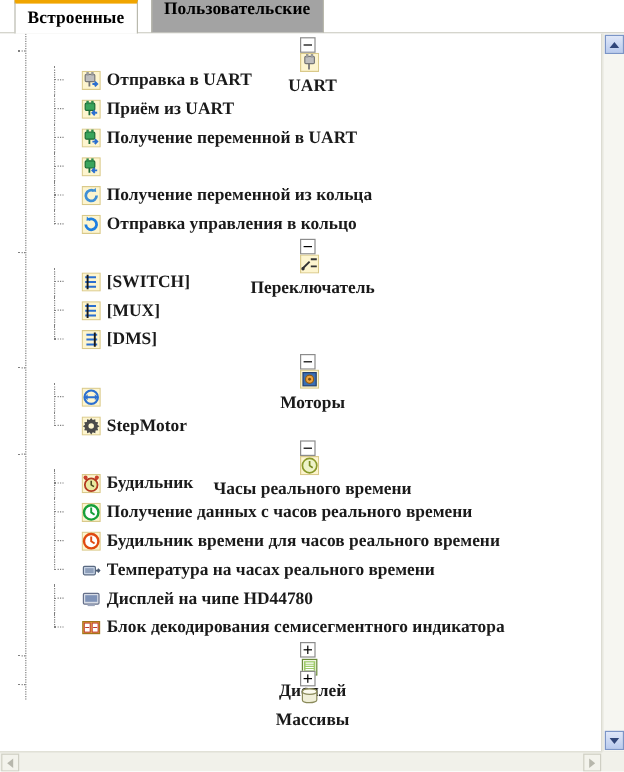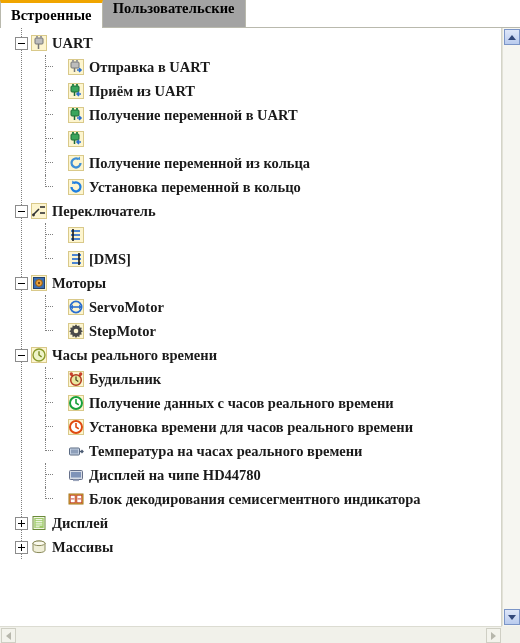--- a/index.html
+++ b/index.html
@@ -36,20 +36,21 @@
     padding: 4px 10px;
     font-size: 14.5px;
     font-weight: bold;
     color: #000000;
     white-space: nowrap;
     border: 1px solid #b9b9ad;
     border-bottom: none;
     background: #efefe8;
     margin-right: -1px;
     letter-spacing: 0.1px;
+    margin-left: 12px;
   }
   .tab.active {
     background: #ffffff;
     border-top: 3px solid #f0a500;
     z-index: 3;
     height: 28px;
     margin-bottom: -1px;
   }
   .tab.inactive {
     background: #a3a3a3;
@@ -130,21 +131,21 @@
   }
 
   .icon {
     position: relative;
     width: 16px; height: 16px;
     flex: 0 0 16px;
     display: inline-block;
   }
 
   
-  .ind-root  { padding-left: 15px; }
+  .ind-root  { padding-left: 15px; flex-direction: column; }
   .ind-child { padding-left: 68px; }
 
   .elbow {
     position: absolute;
     left: 45px;
     top: 11px;
     width: 8px;
     height: 1px;
     border-top: 1px dotted #808080;
   }
@@ -317,21 +318,21 @@
             <span class="label">Получение переменной из кольца</span>
           </div>
           <div class="row ind-child">
             <div class="elbow"></div>
             <div class="guide g1" style="bottom: 12px;"></div>
             <span class="icon"><svg width="16" height="16" viewBox="0 0 16 16" xmlns="http://www.w3.org/2000/svg">
                 <rect x="0.5" y="0.5" width="15" height="15" fill="#fdf5cf" stroke="#d9c98a"></rect>
                 <path d="M3.5 8 a4.5 4.5 0 1 0 2.2 -3.9" stroke="#1f7fe0" stroke-width="2.3" fill="none"></path>
                 <path d="M4.4 1.5 l-0.3 3.4 l3.3 -0.6 z" fill="#1f7fe0"></path>
               </svg></span>
-            <span class="label">Установка переменной в кольцо</span>
+            <span class="label">Отправка управления в кольцо</span>
           </div>
           <div class="row ind-root">
             <div class="elbow-root"></div>
             <div class="twisty" style="margin-right: 3px;"></div>
             <span class="icon"><svg width="16" height="16" viewBox="0 0 16 16" xmlns="http://www.w3.org/2000/svg">
                 <rect x="0.5" y="0.5" width="15" height="15" fill="#fdf5cf" stroke="#d9c98a"></rect>
                 <path d="M2 12 L8 6" stroke="#333" stroke-width="1.6"></path>
                 <path d="M9 4 L14 4" stroke="#333" stroke-width="1.6"></path>
                 <path d="M9 10 L14 10" stroke="#333" stroke-width="1.6"></path>
                 <circle cx="2.5" cy="12" r="1.4" fill="#333"></circle>
@@ -341,20 +342,33 @@
           <div class="row ind-child">
             <div class="elbow"></div>
             <div class="guide g1"></div>
             <span class="icon"><svg width="16" height="16" viewBox="0 0 16 16" xmlns="http://www.w3.org/2000/svg">
                 <rect x="0.5" y="0.5" width="15" height="15" fill="#fdf5cf" stroke="#d9c98a"></rect>
                 <path d="M3 4 h9" stroke="#2b6fd0" stroke-width="1.7"></path>
                 <path d="M3 8 h9" stroke="#2b6fd0" stroke-width="1.7"></path>
                 <path d="M3 12 h9" stroke="#2b6fd0" stroke-width="1.7"></path>
                 <path d="M5 2 v12" stroke="#1a1a1a" stroke-width="1.6"></path>
               </svg></span>
+            <span class="label">[SWITCH]</span>
+          </div>
+          <div class="row ind-child">
+            <div class="elbow"></div>
+            <div class="guide g1"></div>
+            <span class="icon"><svg width="16" height="16" viewBox="0 0 16 16" xmlns="http://www.w3.org/2000/svg">
+                <rect x="0.5" y="0.5" width="15" height="15" fill="#fdf5cf" stroke="#d9c98a"></rect>
+                <path d="M3 4 h9" stroke="#2b6fd0" stroke-width="1.7"></path>
+                <path d="M3 8 h9" stroke="#2b6fd0" stroke-width="1.7"></path>
+                <path d="M3 12 h9" stroke="#2b6fd0" stroke-width="1.7"></path>
+                <path d="M5 2 v12" stroke="#1a1a1a" stroke-width="1.6"></path>
+              </svg></span>
+            <span class="label">[MUX]</span>
           </div>
           <div class="row ind-child">
             <div class="elbow"></div>
             <div class="guide g1" style="bottom: 12px;"></div>
             <span class="icon"><svg width="16" height="16" viewBox="0 0 16 16" xmlns="http://www.w3.org/2000/svg">
                 <rect x="0.5" y="0.5" width="15" height="15" fill="#fdf5cf" stroke="#d9c98a"></rect>
                 <path d="M4 4 h9" stroke="#2b6fd0" stroke-width="1.7"></path>
                 <path d="M4 8 h9" stroke="#2b6fd0" stroke-width="1.7"></path>
                 <path d="M4 12 h9" stroke="#2b6fd0" stroke-width="1.7"></path>
                 <path d="M11 2 v12" stroke="#1a1a1a" stroke-width="1.6"></path>
@@ -375,21 +389,20 @@
           <div class="row ind-child">
             <div class="elbow"></div>
             <div class="guide g1"></div>
             <span class="icon"><svg width="16" height="16" viewBox="0 0 16 16" xmlns="http://www.w3.org/2000/svg">
                 <rect x="0.5" y="0.5" width="15" height="15" fill="#fdf5cf" stroke="#d9c98a"></rect>
                 <circle cx="8" cy="8" r="5.6" fill="none" stroke="#2b6fd0" stroke-width="1.8"></circle>
                 <path d="M3 8 h10" stroke="#2b6fd0" stroke-width="1.6"></path>
                 <path d="M11 5.5 l2.4 2.5 l-2.4 2.5 z" fill="#2b6fd0"></path>
                 <path d="M5 5.5 l-2.4 2.5 l2.4 2.5 z" fill="#2b6fd0"></path>
               </svg></span>
-            <span class="label">ServoMotor</span>
           </div>
           <div class="row ind-child">
             <div class="elbow"></div>
             <div class="guide g1" style="bottom: 12px;"></div>
             <span class="icon"><svg width="16" height="16" viewBox="0 0 16 16" xmlns="http://www.w3.org/2000/svg">
                 <rect x="0.5" y="0.5" width="15" height="15" fill="#fdf5cf" stroke="#d9c98a"></rect>
                 <path d="M8 1.3 l1.3 1.8 2.1 -0.7 0.2 2.2 2.2 0.2 -0.7 2.1 1.8 1.3 -1.8 1.3 0.7 2.1 -2.2 0.2 -0.2 2.2 -2.1 -0.7 -1.3 1.8 -1.3 -1.8 -2.1 0.7 -0.2 -2.2 -2.2 -0.2 0.7 -2.1 -1.8 -1.3 1.8 -1.3 -0.7 -2.1 2.2 -0.2 0.2 -2.2 2.1 0.7 z" fill="#4a4a4a"></path>
                 <circle cx="8" cy="8" r="2.3" fill="#fdf5cf"></circle>
               </svg></span>
             <span class="label">StepMotor</span>
@@ -428,21 +441,21 @@
             <span class="label">Получение данных с часов реального времени</span>
           </div>
           <div class="row ind-child">
             <div class="elbow"></div>
             <div class="guide g1"></div>
             <span class="icon"><svg width="16" height="16" viewBox="0 0 16 16" xmlns="http://www.w3.org/2000/svg">
                 <rect x="0.5" y="0.5" width="15" height="15" fill="#fdf5cf" stroke="#d9c98a"></rect>
                 <circle cx="8" cy="8" r="6" fill="#ffffff" stroke="#e04a10" stroke-width="2"></circle>
                 <path d="M8 4 V8 l2.8 1.9" stroke="#e04a10" stroke-width="1.6" fill="none"></path>
               </svg></span>
-            <span class="label">Установка времени для часов реального времени</span>
+            <span class="label">Будильник времени для часов реального времени</span>
           </div>
           <div class="row ind-child">
             <div class="elbow"></div>
             <div class="guide g1" style="bottom: 12px;"></div>
             <span class="icon"><svg width="16" height="16" viewBox="0 0 16 16" xmlns="http://www.w3.org/2000/svg">
                 <rect x="1.5" y="5" width="10" height="7" rx="1" fill="#c6d2e4" stroke="#5a6a82"></rect>
                 <rect x="3" y="6.5" width="7" height="4" fill="#8e9fba"></rect>
                 <path d="M12 8.5 h3 m-1.5 -1.5 l1.5 1.5 l-1.5 1.5" stroke="#4a5a72" stroke-width="1.3" fill="none"></path>
               </svg></span>
             <span class="label">Температура на часах реального времени</span>

